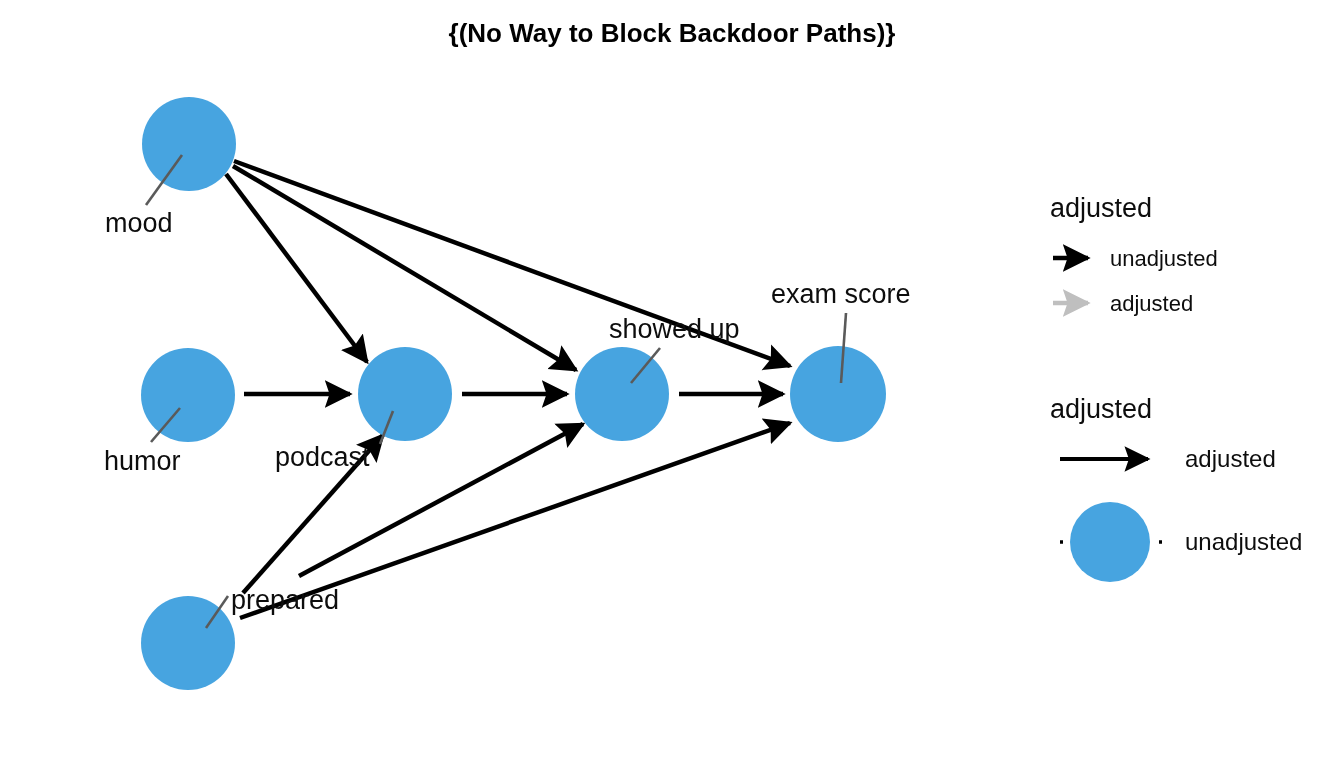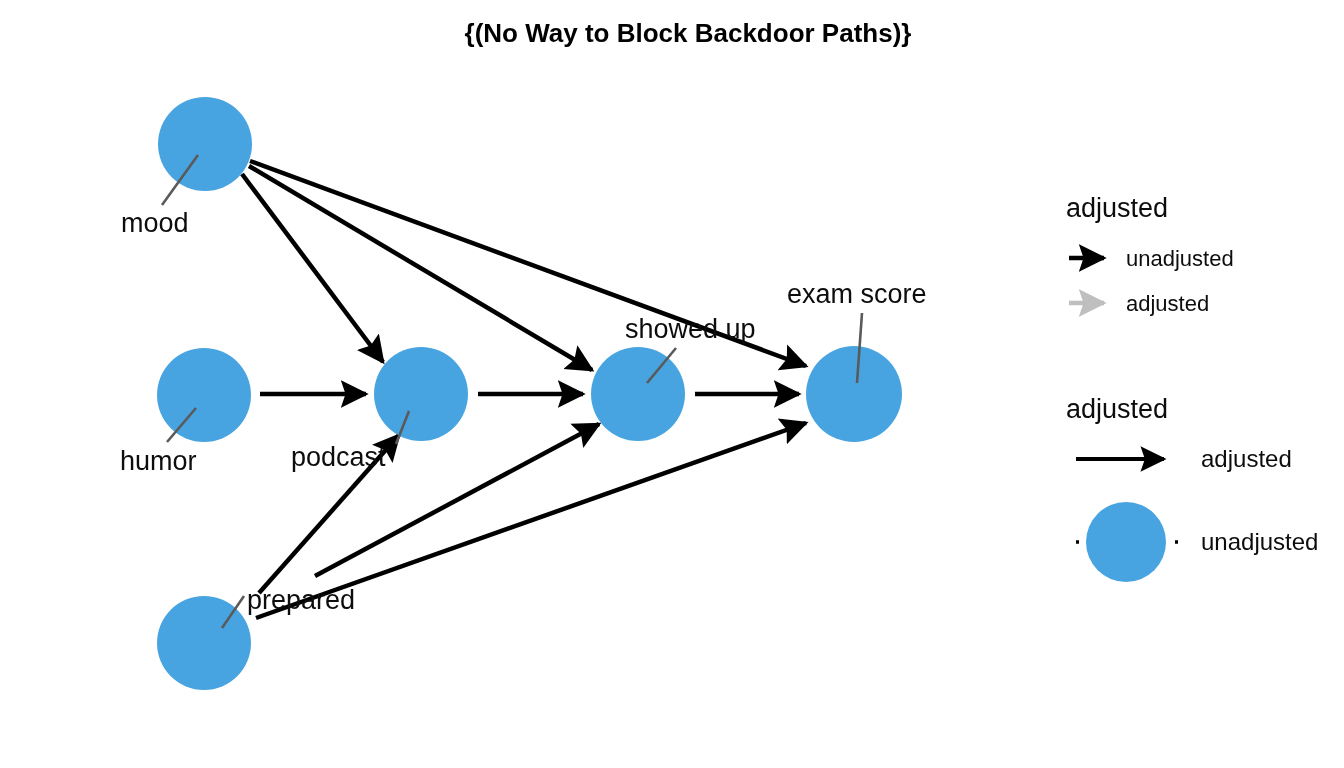--- a/index.html
+++ b/index.html
@@ -9,21 +9,21 @@
   }
   body {
     width: 1344px;
     height: 768px;
     font-family: "Liberation Sans", sans-serif;
     overflow: hidden;
     position: relative;
   }
   #dag-root {
     position: absolute;
-    left: 16px;
+    left: 0;
     top: 0;
     width: 1228px;
     height: 768px;
     text-align: right;
   }
   svg#dag-canvas {
     display: block;
     width: 1344px;
     height: 768px;
   }

